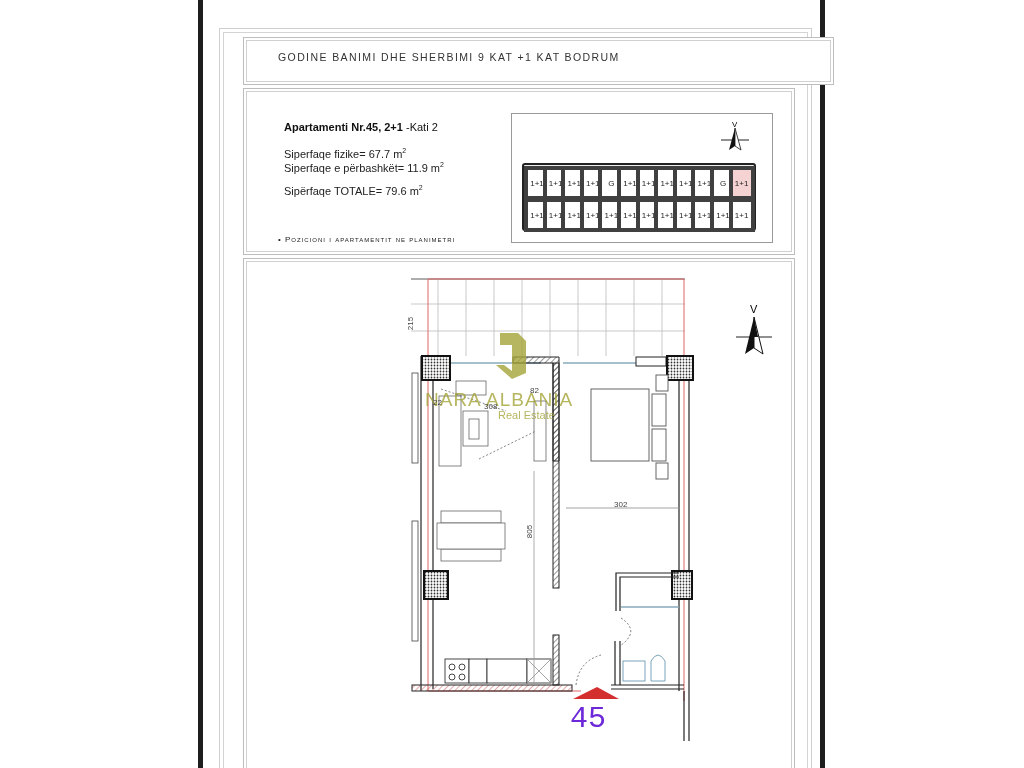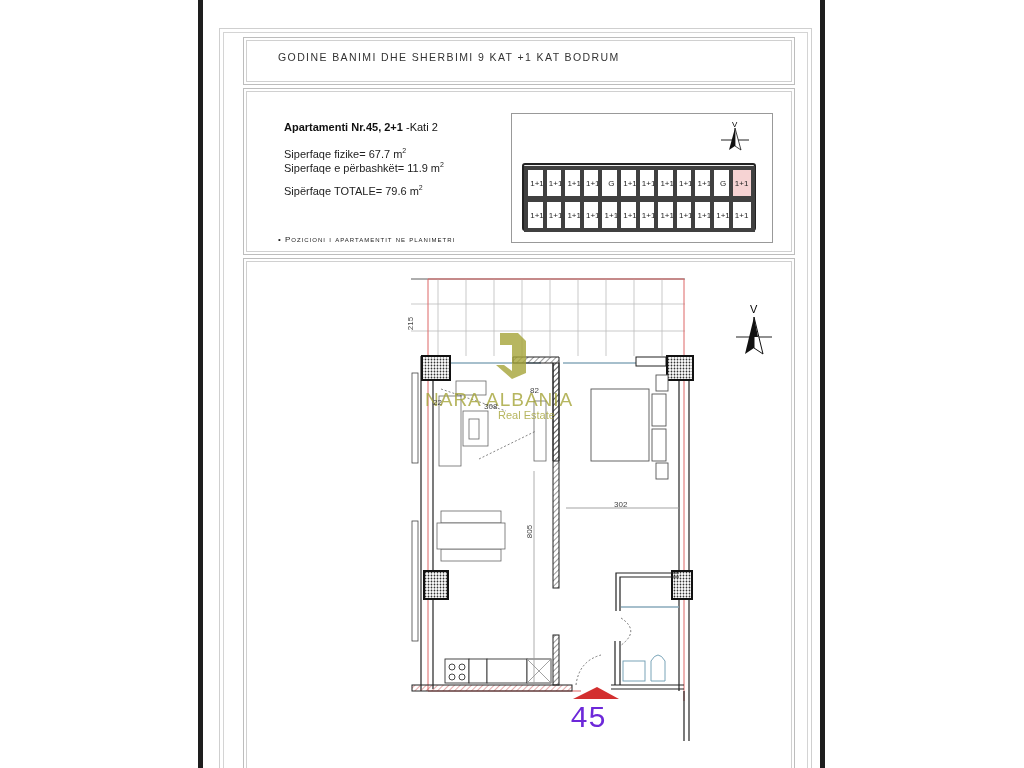--- a/index.html
+++ b/index.html
@@ -1,20 +1,20 @@
 <!DOCTYPE html>
 <html><head>
 <meta charset="utf-8">
 <style>
   html, body { margin:0; padding:0; background:#ffffff; }
   body { width:1024px; height:768px; position:relative; overflow:hidden; font-family:"Liberation Sans", sans-serif; color:#222; }
   .vbar { position:absolute; top:0; width:5px; height:768px; background:#1e1e1e; }
   .outer-frame { position:absolute; left:219px; top:28px; width:591px; height:760px; border:1px solid #cfcfcf; box-shadow: inset 0 0 0 3px #fff, inset 0 0 0 4px #d4d4d4; }
   .box { position:absolute; border:1px solid #bdbdbd; box-shadow: inset 0 0 0 2px #fff, inset 0 0 0 3px #d0d0d0; background:#fff; }
-  .title-box { left:243px; top:37px; width:550px; height:46px; }
+  .title-box { left:243px; top:37px; width:550px; height:46px;padding-left:39px; }
   .title-text { position:absolute; left:34px; top:13px; font-size:10.5px; letter-spacing:1.4px; color:#333; }
   .info-box { left:243px; top:88px; width:550px; height:165px; }
   .plan-box { left:243px; top:258px; width:550px; height:520px; }
   .apt-title { position:absolute; left:40px; top:32px; font-size:11px; color:#111; }
   .apt-title b { font-weight:bold; }
   .area-line { position:absolute; left:40px; font-size:11px; color:#222; }
   .area-line sup { font-size:7px; }
   .pos-note { position:absolute; left:14px; top:146px; font-size:8px; letter-spacing:1px; color:#222; font-variant:small-caps;margin-left:20px; }
   .keyplan { position:absolute; left:267px; top:24px; width:260px; height:128px; border:1px solid #999; background:#fff; }
   .unit { position:absolute; width:18px; height:26px; border:4px solid #404040; font-size:8px; display:flex; align-items:center; justify-content:center; background:#fff; }

